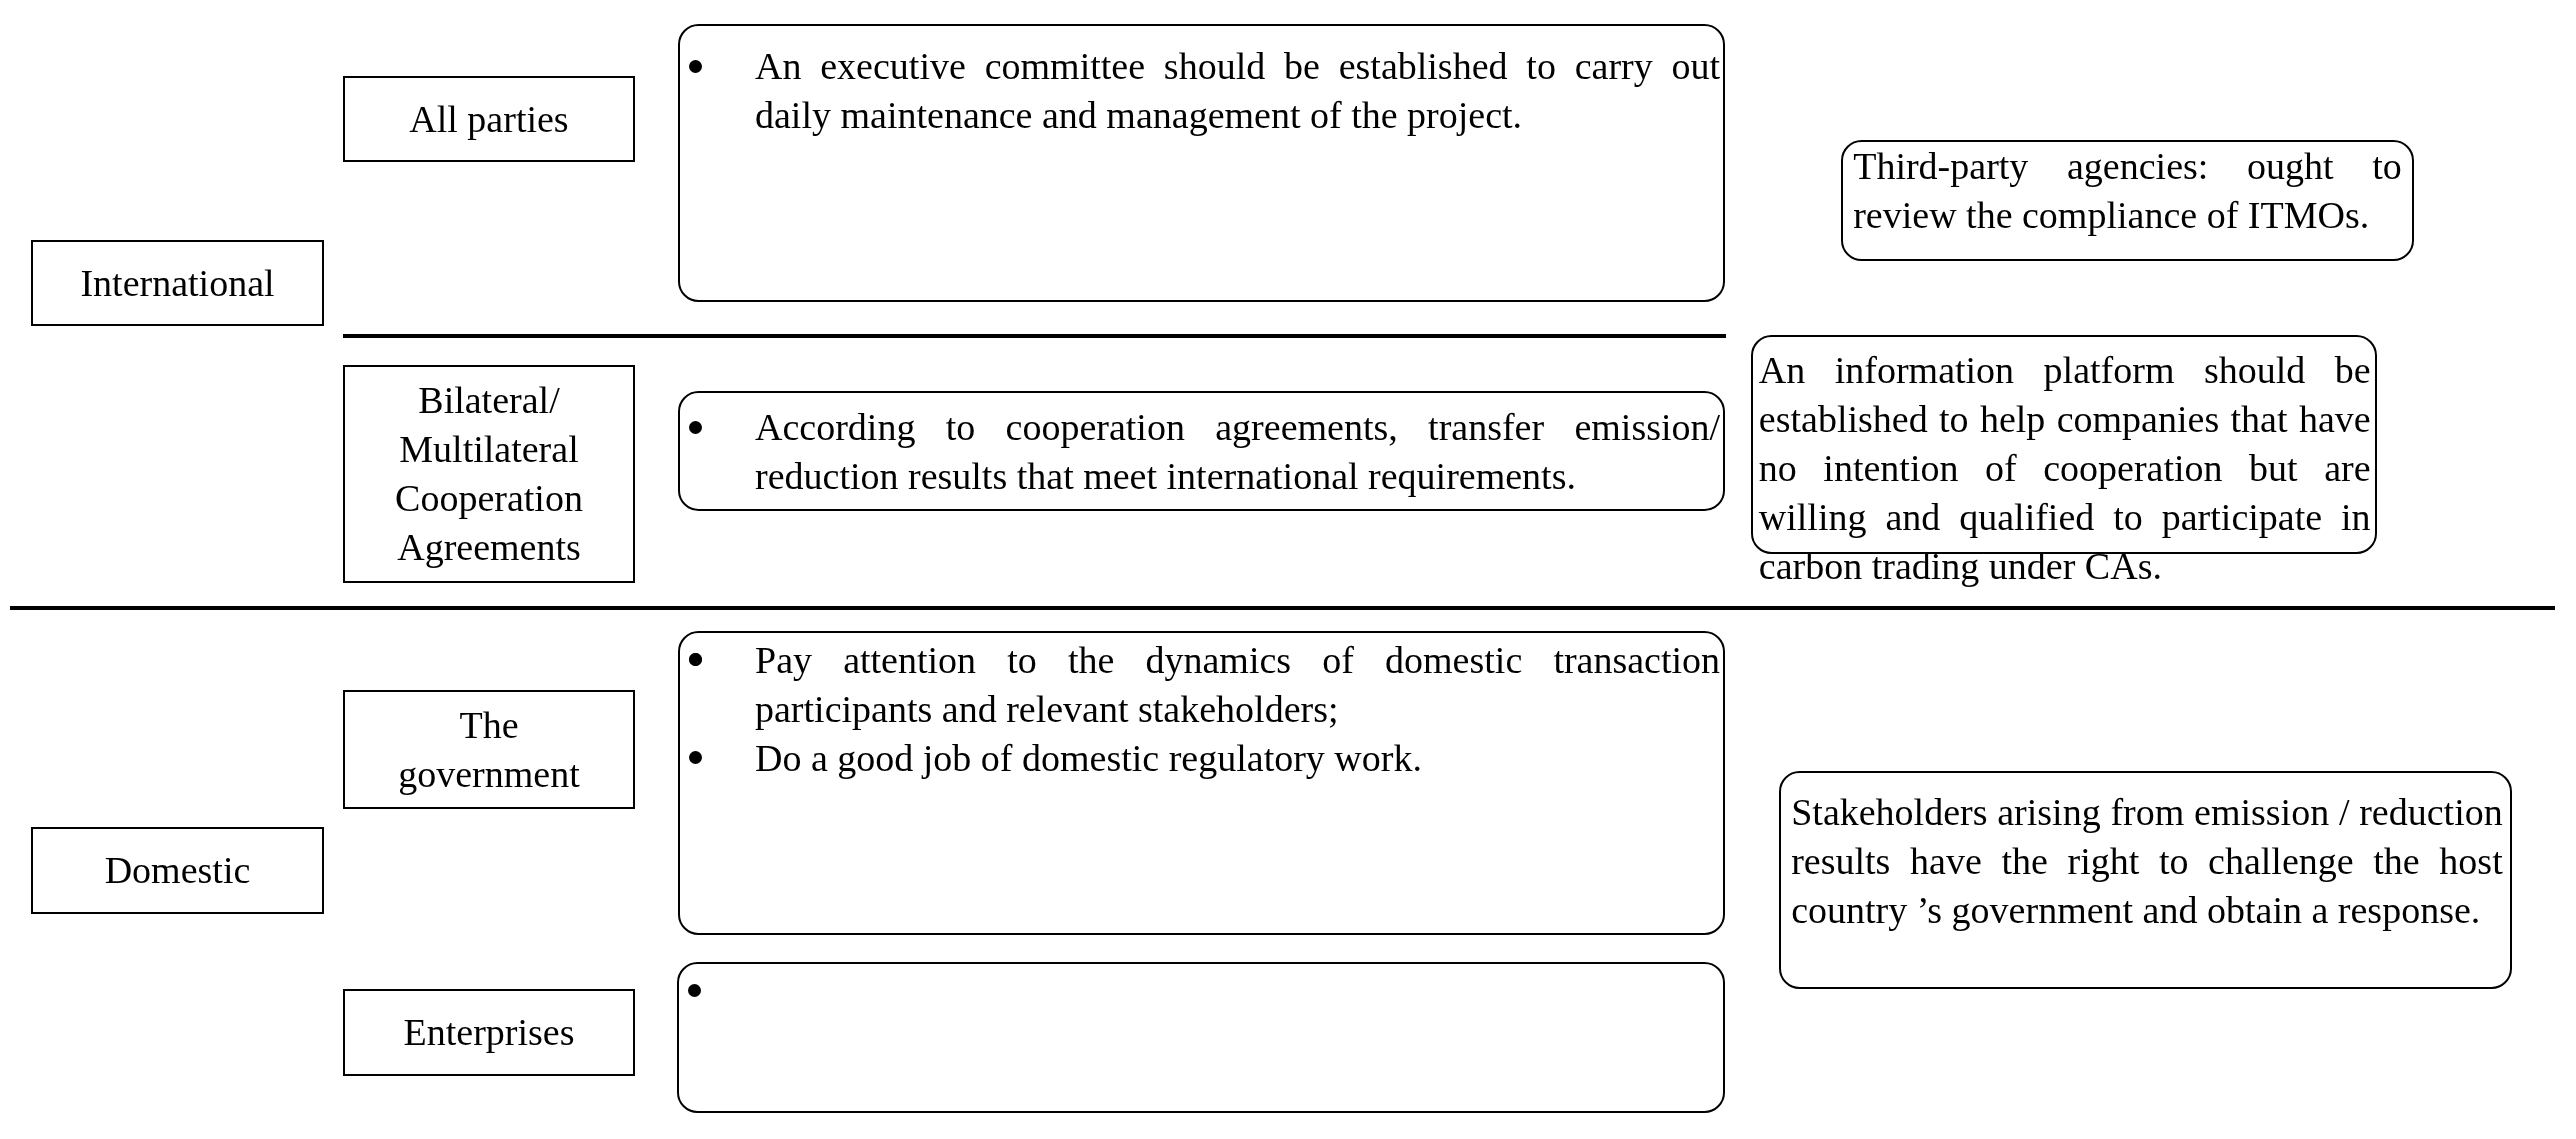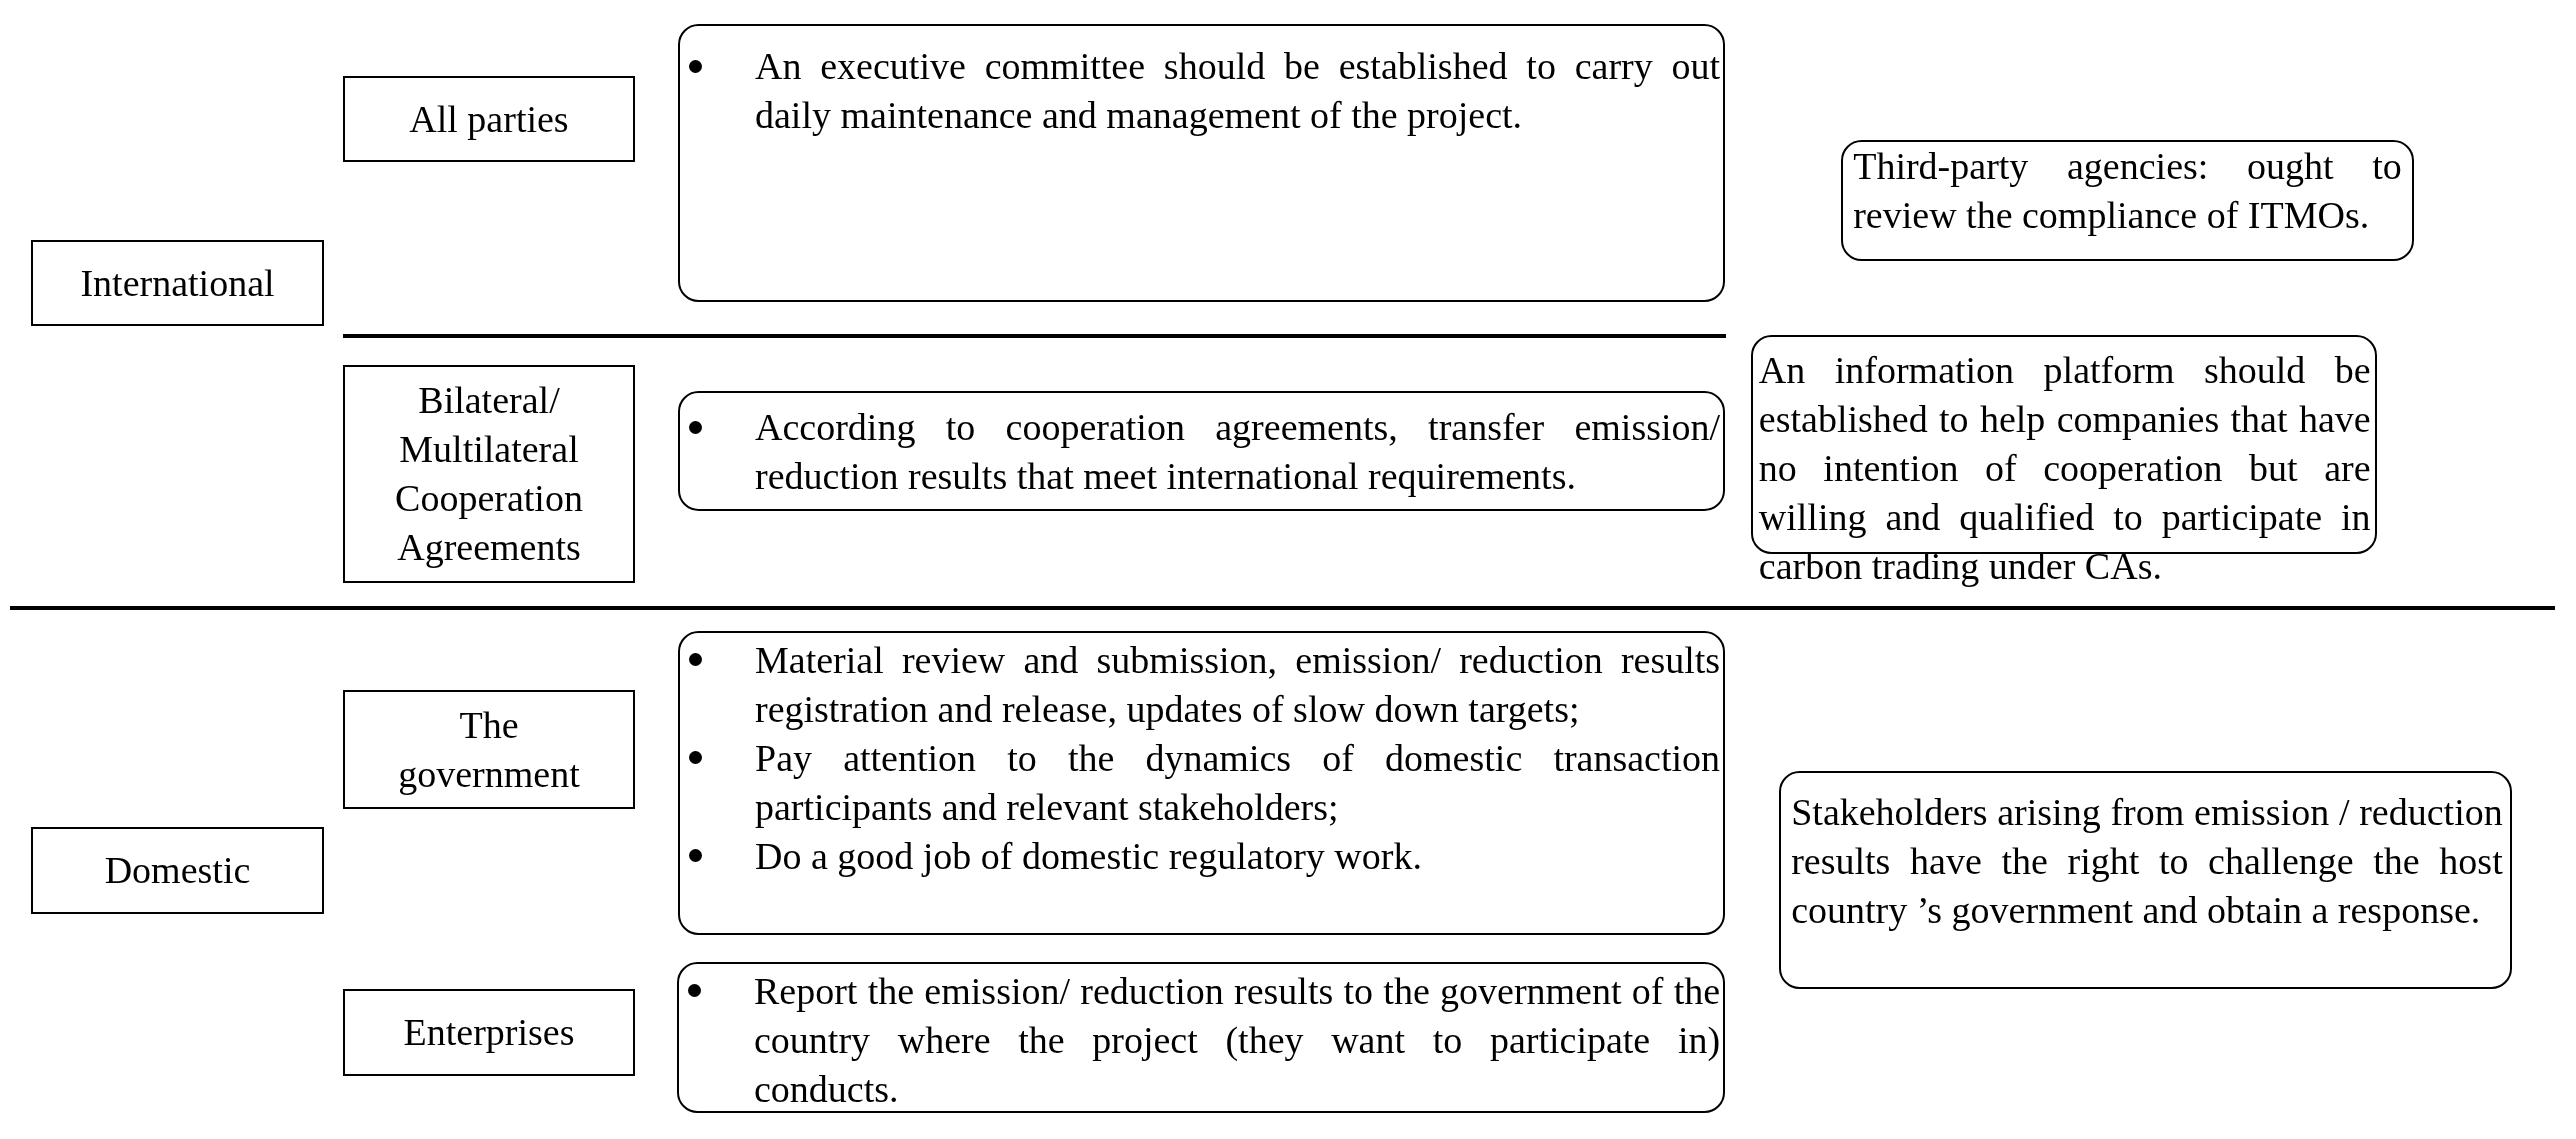--- a/index.html
+++ b/index.html
@@ -54,29 +54,29 @@
 <div class="abs rbox" style="left:678px; top:391px; width:1047px; height:120px; padding-top:10.2px;">
   <ul class="blist">
     <li><span class="bullet"></span><span>According to cooperation agreements, transfer emission/ reduction results that meet international requirements.</span></li>
   </ul>
 </div>
 
 <div class="abs hline" style="left:9.5px; top:606px; width:2545px;"></div>
 
 <div class="abs rbox" style="left:678px; top:631px; width:1047px; height:304px; padding-top:2.9px;">
   <ul class="blist">
-    <li><span class="bullet"></span><span>Material review and submission, emission/ reduction results registration and release, updates of slow down targets;</span></li>
+    <li><span class="bullet"></span></li>
     <li><span class="bullet"></span><span>Pay attention to the dynamics of domestic transaction participants and relevant stakeholders;</span></li>
     <li><span class="bullet"></span><span>Do a good job of domestic regulatory work.</span></li>
   </ul>
 </div>
 
 <div class="abs rbox" style="left:677px; top:962px; width:1048px; height:151px; padding-top:2.9px;">
   <ul class="blist">
-    <li><span class="bullet"></span><span>Report the emission/ reduction results to the government of the country where the project (they want to participate in) conducts.</span></li>
+    <li><span class="bullet"></span></li>
   </ul>
 </div>
 
 <div class="abs rbox note" style="left:1841px; top:140px; width:573px; height:121px; padding-top:0;">
   <span>Third-party agencies: ought to review the compliance of ITMOs.</span>
 </div>
 
 <div class="abs rbox note" style="left:1751px; top:335px; width:626px; height:219px; padding:8.8px 4.4px 0 5.8px;">
   <span>An information platform should be established to help companies that have no intention of cooperation but are willing and qualified to participate in carbon trading under CAs.</span>
 </div>

